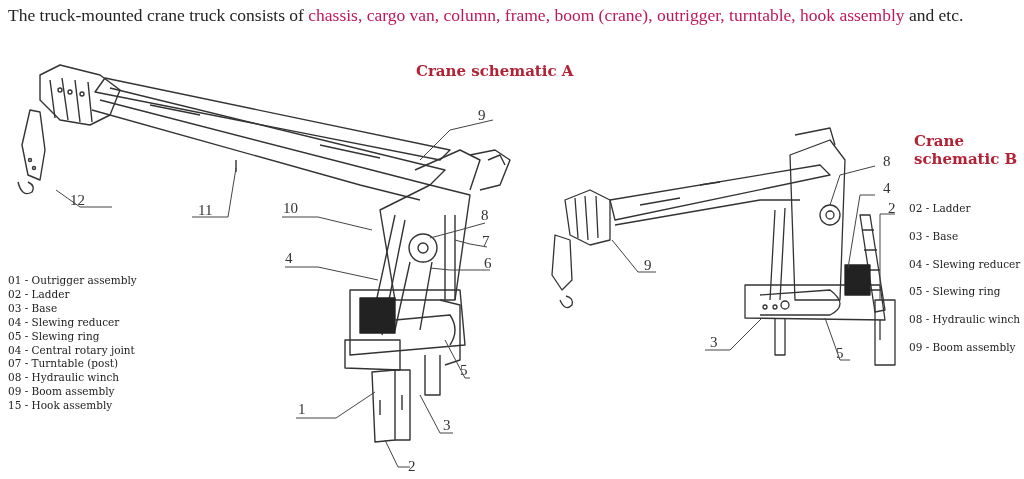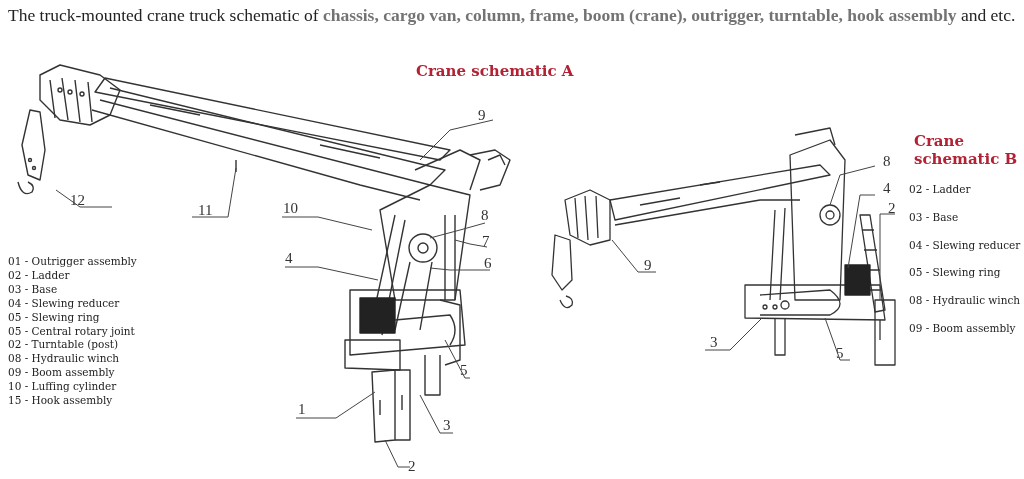--- a/index.html
+++ b/index.html
@@ -1,32 +1,32 @@
 <!DOCTYPE html>
 <html><head>
 <meta charset="utf-8">
 <style>
   html, body { margin:0; padding:0; background:#ffffff; }
   body { width:1024px; height:479px; position:relative; overflow:hidden; font-family:"Liberation Serif", serif; color:#222; }
   .intro { position:absolute; left:8px; top:5px; font-size:17.5px; white-space:nowrap; color:#222; }
-  .intro b { color:#737373; font-weight:bold; }
+  .intro b { color:#be185d; font-weight:normal; }
   .title-a, .title-b { position:absolute; font-family:"DejaVu Serif", serif; font-weight:bold; font-size:15px; color:#b22234; }
   .title-a { left:416px; top:62px; }
   .title-b { left:914px; top:132px; }
-  .legend { position:absolute; font-family:"DejaVu Serif", serif; font-size:10.5px; color:#222; line-height:13.9px; }
+  .legend { position:absolute; font-family:"DejaVu Serif", serif; font-size:10.5px; color:#222; line-height:13.9px;margin-top:19px; }
   .legend-a { left:8px; top:255px; }
   .legend-b { left:909px; top:176px; line-height:27.8px; }
   .legend div { white-space:nowrap; }
   svg.drawing { position:absolute; left:0; top:0; }
   .callout { font-family:"Liberation Serif", serif; font-size:15px; fill:#333; }
 </style>
 </head>
 <body>
 
-<div class="intro"><span>The truck-mounted crane truck schematic of </span><b>chassis, cargo van, column, frame, boom (crane), outrigger, turntable, hook assembly</b><span> and etc.</span></div>
+<div class="intro"><span>The truck-mounted crane truck consists of </span><b>chassis, cargo van, column, frame, boom (crane), outrigger, turntable, hook assembly</b><span> and etc.</span></div>
 
 <svg class="drawing" width="1024" height="479" viewBox="0 0 1024 479">
   <g fill="none" stroke="#333" stroke-width="1.4" stroke-linejoin="round">
 
     <path d="M95 92 L440 160 L450 150 L105 78 Z"></path>
     <path d="M100 100 L430 185 L445 170 L110 88"></path>
     <path d="M92 110 L360 185 L420 200"></path>
     <path d="M150 105 L200 115 M320 145 L380 158"></path>
 
     <path d="M40 75 L60 65 L100 75 L120 90 L110 115 L90 125 L60 120 L40 100 Z"></path>
@@ -145,25 +145,24 @@
 
 <div class="title-a">Crane schematic A</div>
 <div class="title-b">Crane schematic B</div>
 
 <div class="legend legend-a">
   <div>01 - Outrigger assembly</div>
   <div>02 - Ladder</div>
   <div>03 - Base</div>
   <div>04 - Slewing reducer</div>
   <div>05 - Slewing ring</div>
-  <div>05 - Central rotary joint</div>
-  <div>02 - Turntable (post)</div>
+  <div>04 - Central rotary joint</div>
+  <div>07 - Turntable (post)</div>
   <div>08 - Hydraulic winch</div>
   <div>09 - Boom assembly</div>
-  <div>10 - Luffing cylinder</div>
   <div>15 - Hook assembly</div>
 </div>
 
 <div class="legend legend-b">
   <div>02 - Ladder</div>
   <div>03 - Base</div>
   <div>04 - Slewing reducer</div>
   <div>05 - Slewing ring</div>
   <div>08 - Hydraulic winch</div>
   <div>09 - Boom assembly</div>

